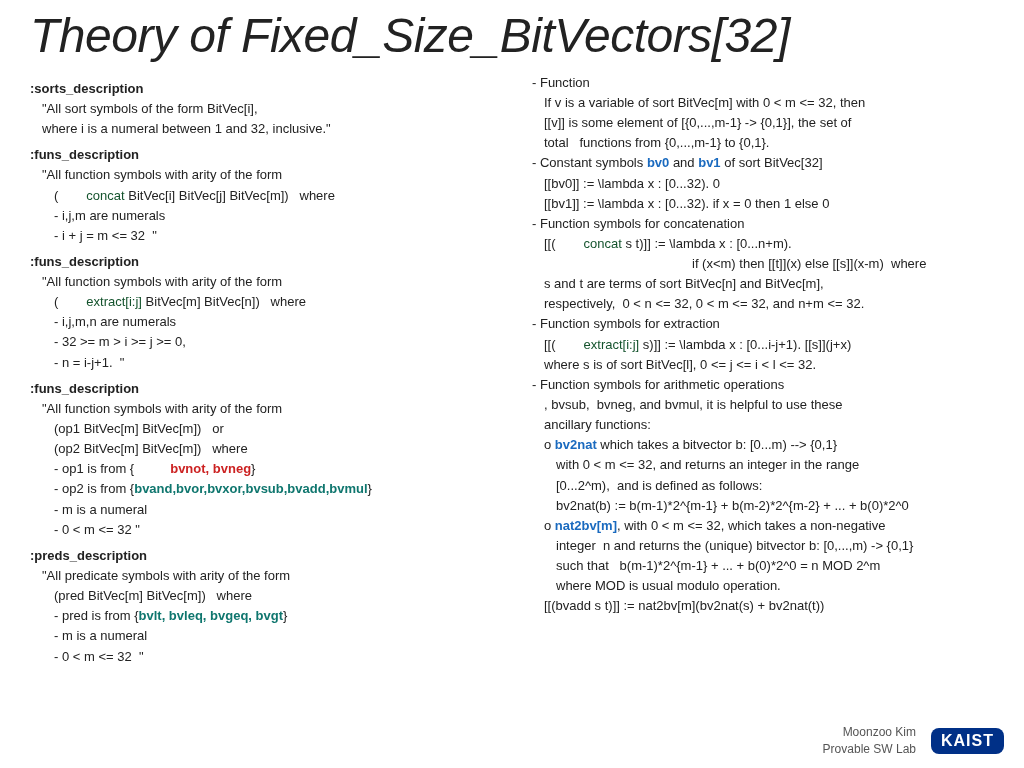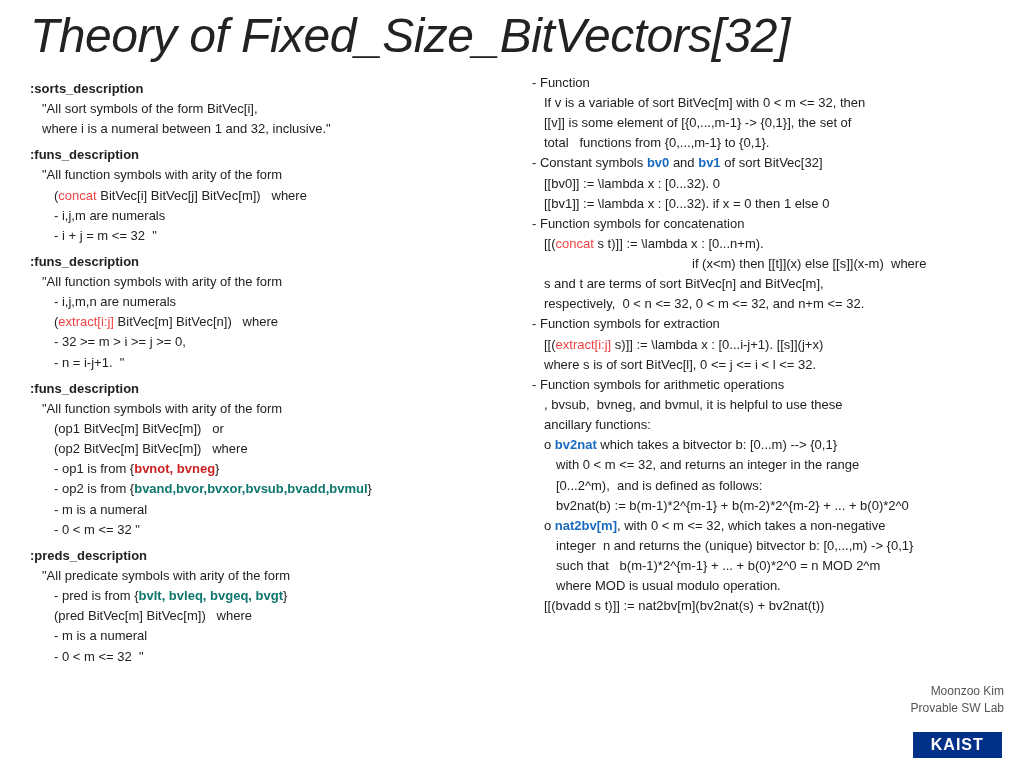--- a/index.html
+++ b/index.html
@@ -41,53 +41,52 @@
     }
 
     .section-header {
       font-weight: bold;
       margin-top: 6px;
     }
 
     .indent1 { margin-left: 12px; }
     .indent2 { margin-left: 24px; }
 
-    .highlight-orange { color: #ef4444; font-weight: normal; }
+    .highlight-orange { color: #14532d; font-weight: normal; margin-left: 28px; }
     .highlight-blue { color: #1a6abf; font-weight: bold; margin-top: 25px; }
     .highlight-green { color: #0f766e; font-weight: bold; }
-    .highlight-red { color: #cc2222; font-weight: bold; }
+    .highlight-red { color: #cc2222; font-weight: bold; padding-left: 36px; }
 
     .footer-area {
       position: absolute;
       bottom: 10px;
       right: 20px;
       display: flex;
       align-items: center;
       gap: 15px;
-      flex-direction: column;
     }
 
     .footer-text {
       font-size: 12px;
       color: #555;
       text-align: right;
       line-height: 1.4;
     }
 
     .kaist-logo {
       display: flex;
       align-items: center;
       justify-content: center;
       background: #003087;
       color: white;
       font-size: 16px;
       font-weight: bold;
-      padding: 4px 18px;
+      padding: 4px 10px;
       letter-spacing: 1px;
-      border-radius: 0;
+      border-radius: 8px;
     }
   </style>
 </head>
 <body>
 
 <h1 class="page-title">Theory of Fixed_Size_BitVectors[32]</h1>
 
 <div class="content-wrapper">
 
   <div class="left-col">
@@ -99,46 +98,46 @@
     <div class="section-header">:funs_description</div>
     <div class="indent1">"All function symbols with arity of the form</div>
     <div class="indent2">
       (<span class="highlight-orange">concat</span> BitVec[i] BitVec[j] BitVec[m])&nbsp;&nbsp; where
     </div>
     <div class="indent2">- i,j,m are numerals</div>
     <div class="indent2">- i + j = m &lt;= 32&nbsp; "</div>
 
     <div class="section-header">:funs_description</div>
     <div class="indent1">"All function symbols with arity of the form</div>
-    <div class="indent2">- i,j,m,n are numerals</div>
     <div class="indent2">
       (<span class="highlight-orange">extract[i:j]</span> BitVec[m] BitVec[n])&nbsp;&nbsp; where
     </div>
+    <div class="indent2">- i,j,m,n are numerals</div>
     <div class="indent2">- 32 &gt;= m &gt; i &gt;= j &gt;= 0,</div>
     <div class="indent2">- n = i-j+1.&nbsp; "</div>
 
     <div class="section-header">:funs_description</div>
     <div class="indent1">"All function symbols with arity of the form</div>
     <div class="indent2">(op1 BitVec[m] BitVec[m])&nbsp;&nbsp; or</div>
     <div class="indent2">(op2 BitVec[m] BitVec[m])&nbsp;&nbsp; where</div>
     <div class="indent2">
       - op1 is from {<span class="highlight-red">bvnot, bvneg</span>}
     </div>
     <div class="indent2">
       - op2 is from {<span class="highlight-green">bvand,bvor,bvxor,bvsub,bvadd,bvmul</span>}
     </div>
     <div class="indent2">- m is a numeral</div>
     <div class="indent2">- 0 &lt; m &lt;= 32 "</div>
 
     <div class="section-header">:preds_description</div>
     <div class="indent1">"All predicate symbols with arity of the form</div>
+    <div class="indent2">(pred BitVec[m] BitVec[m])&nbsp;&nbsp; where</div>
     <div class="indent2">
       - pred is from {<span class="highlight-green">bvlt, bvleq, bvgeq, bvgt</span>}
     </div>
-    <div class="indent2">(pred BitVec[m] BitVec[m])&nbsp;&nbsp; where</div>
     <div class="indent2">- m is a numeral</div>
     <div class="indent2">- 0 &lt; m &lt;= 32&nbsp; "</div>
   </div>
 
   <div class="right-col">
 
     <div>- Function</div>
     <div class="indent1">If v is a variable of sort BitVec[m] with 0 &lt; m &lt;= 32, then</div>
     <div class="indent1">[[v]] is some element of [{0,...,m-1} -&gt; {0,1}], the set of</div>
     <div class="indent1">total&nbsp;&nbsp; functions from {0,...,m-1} to {0,1}.</div>

